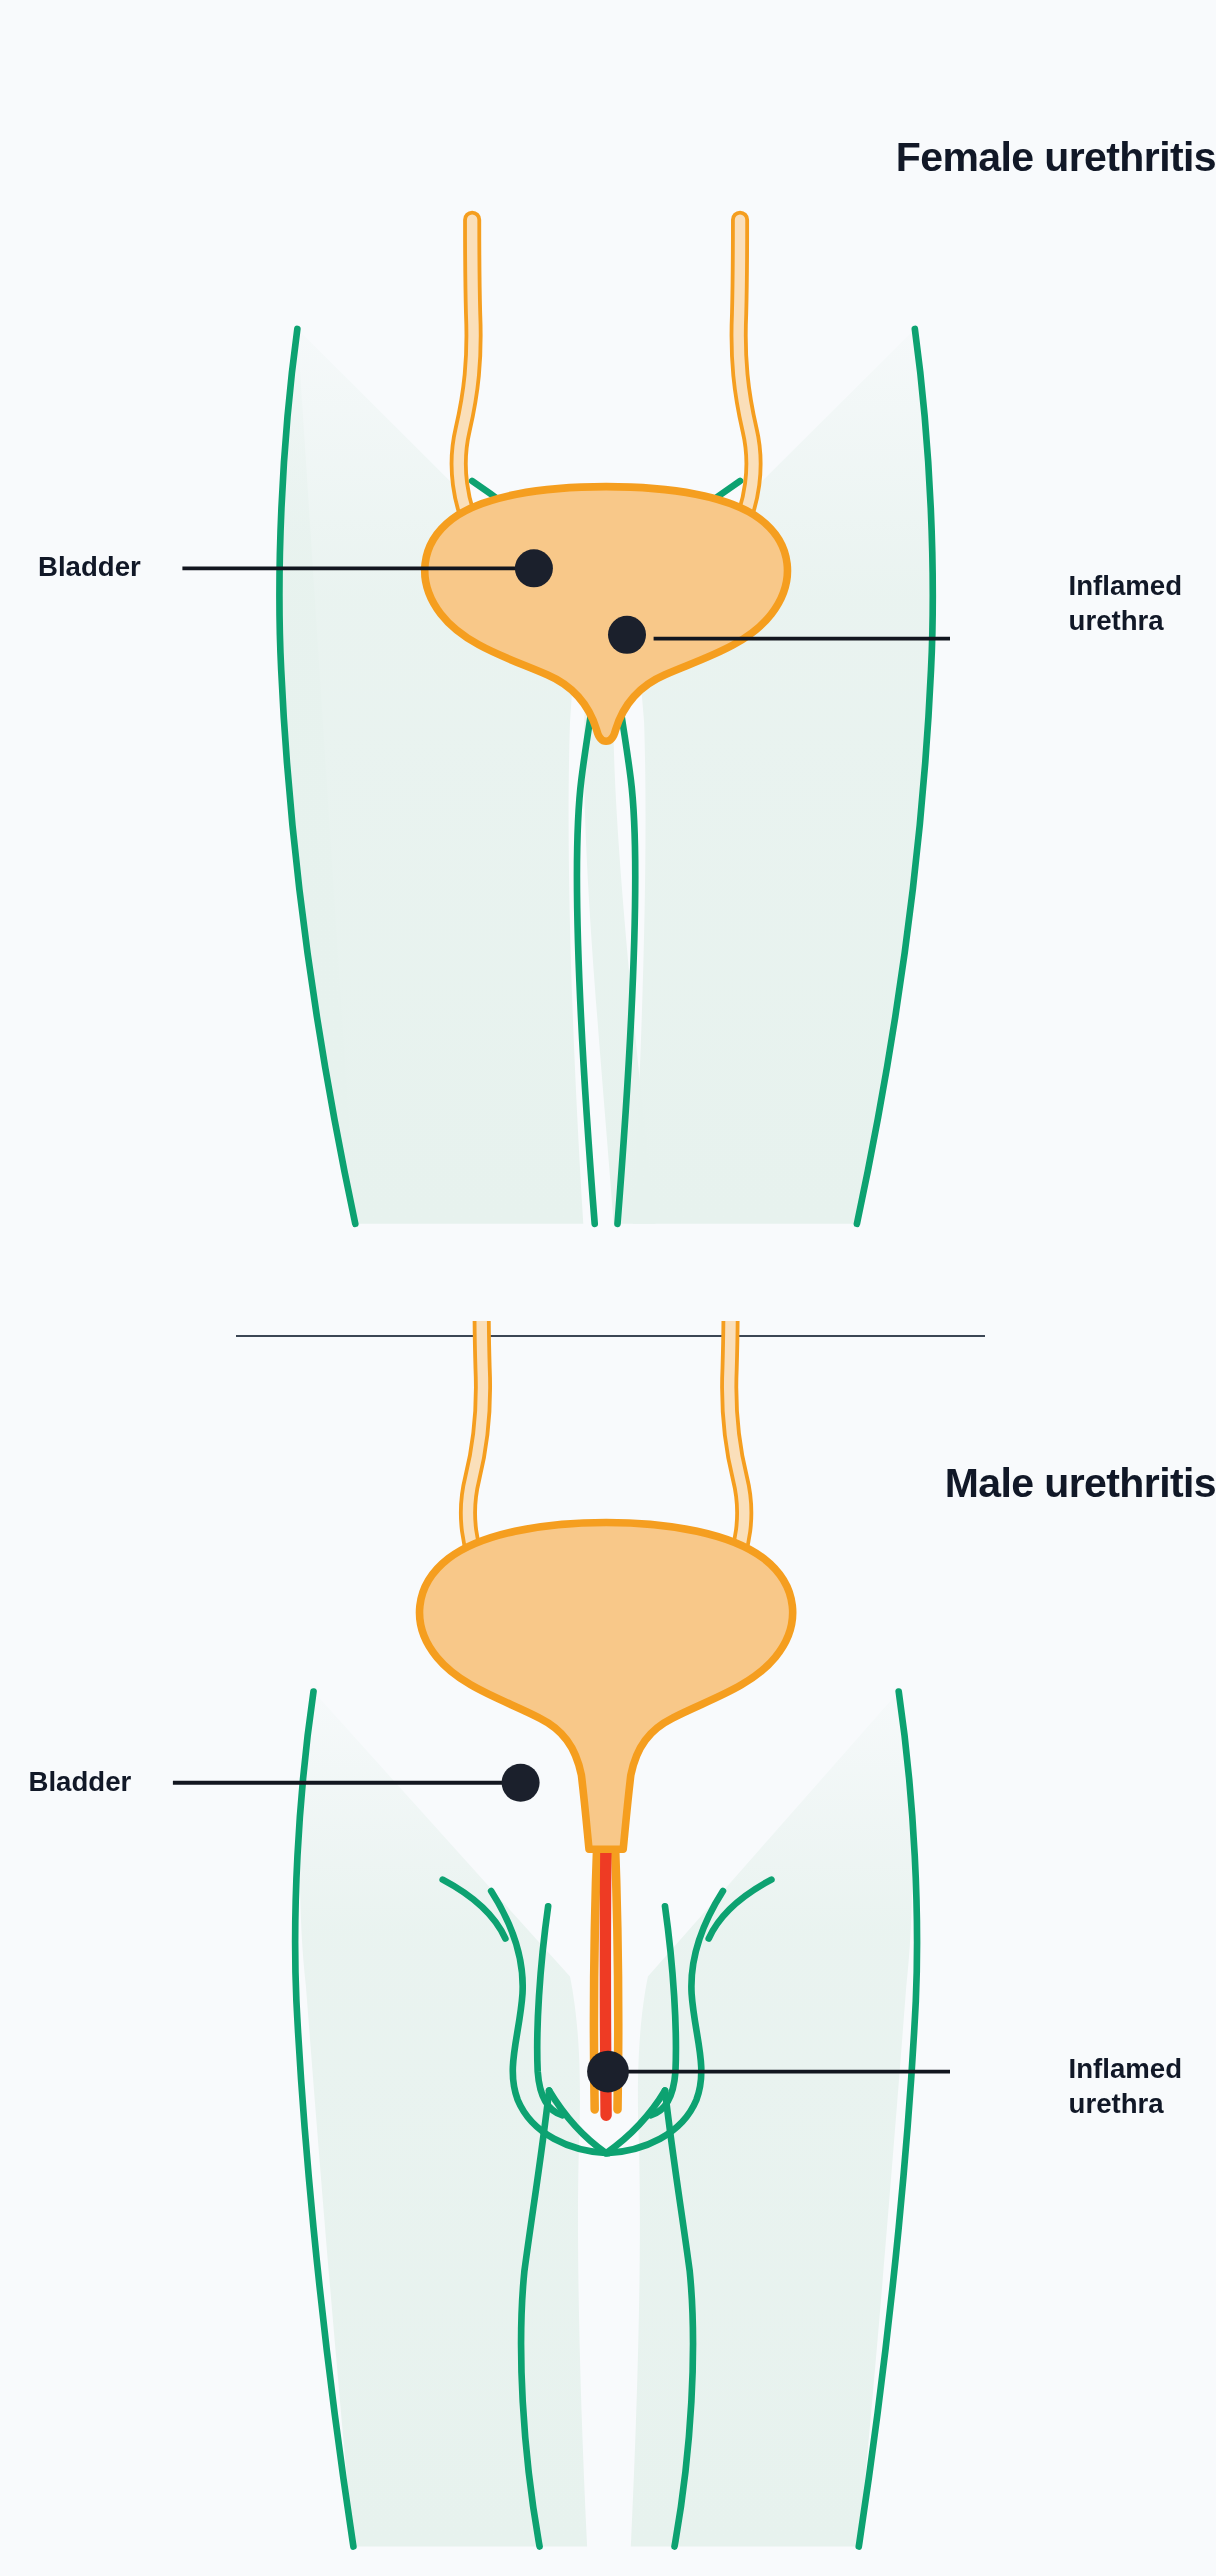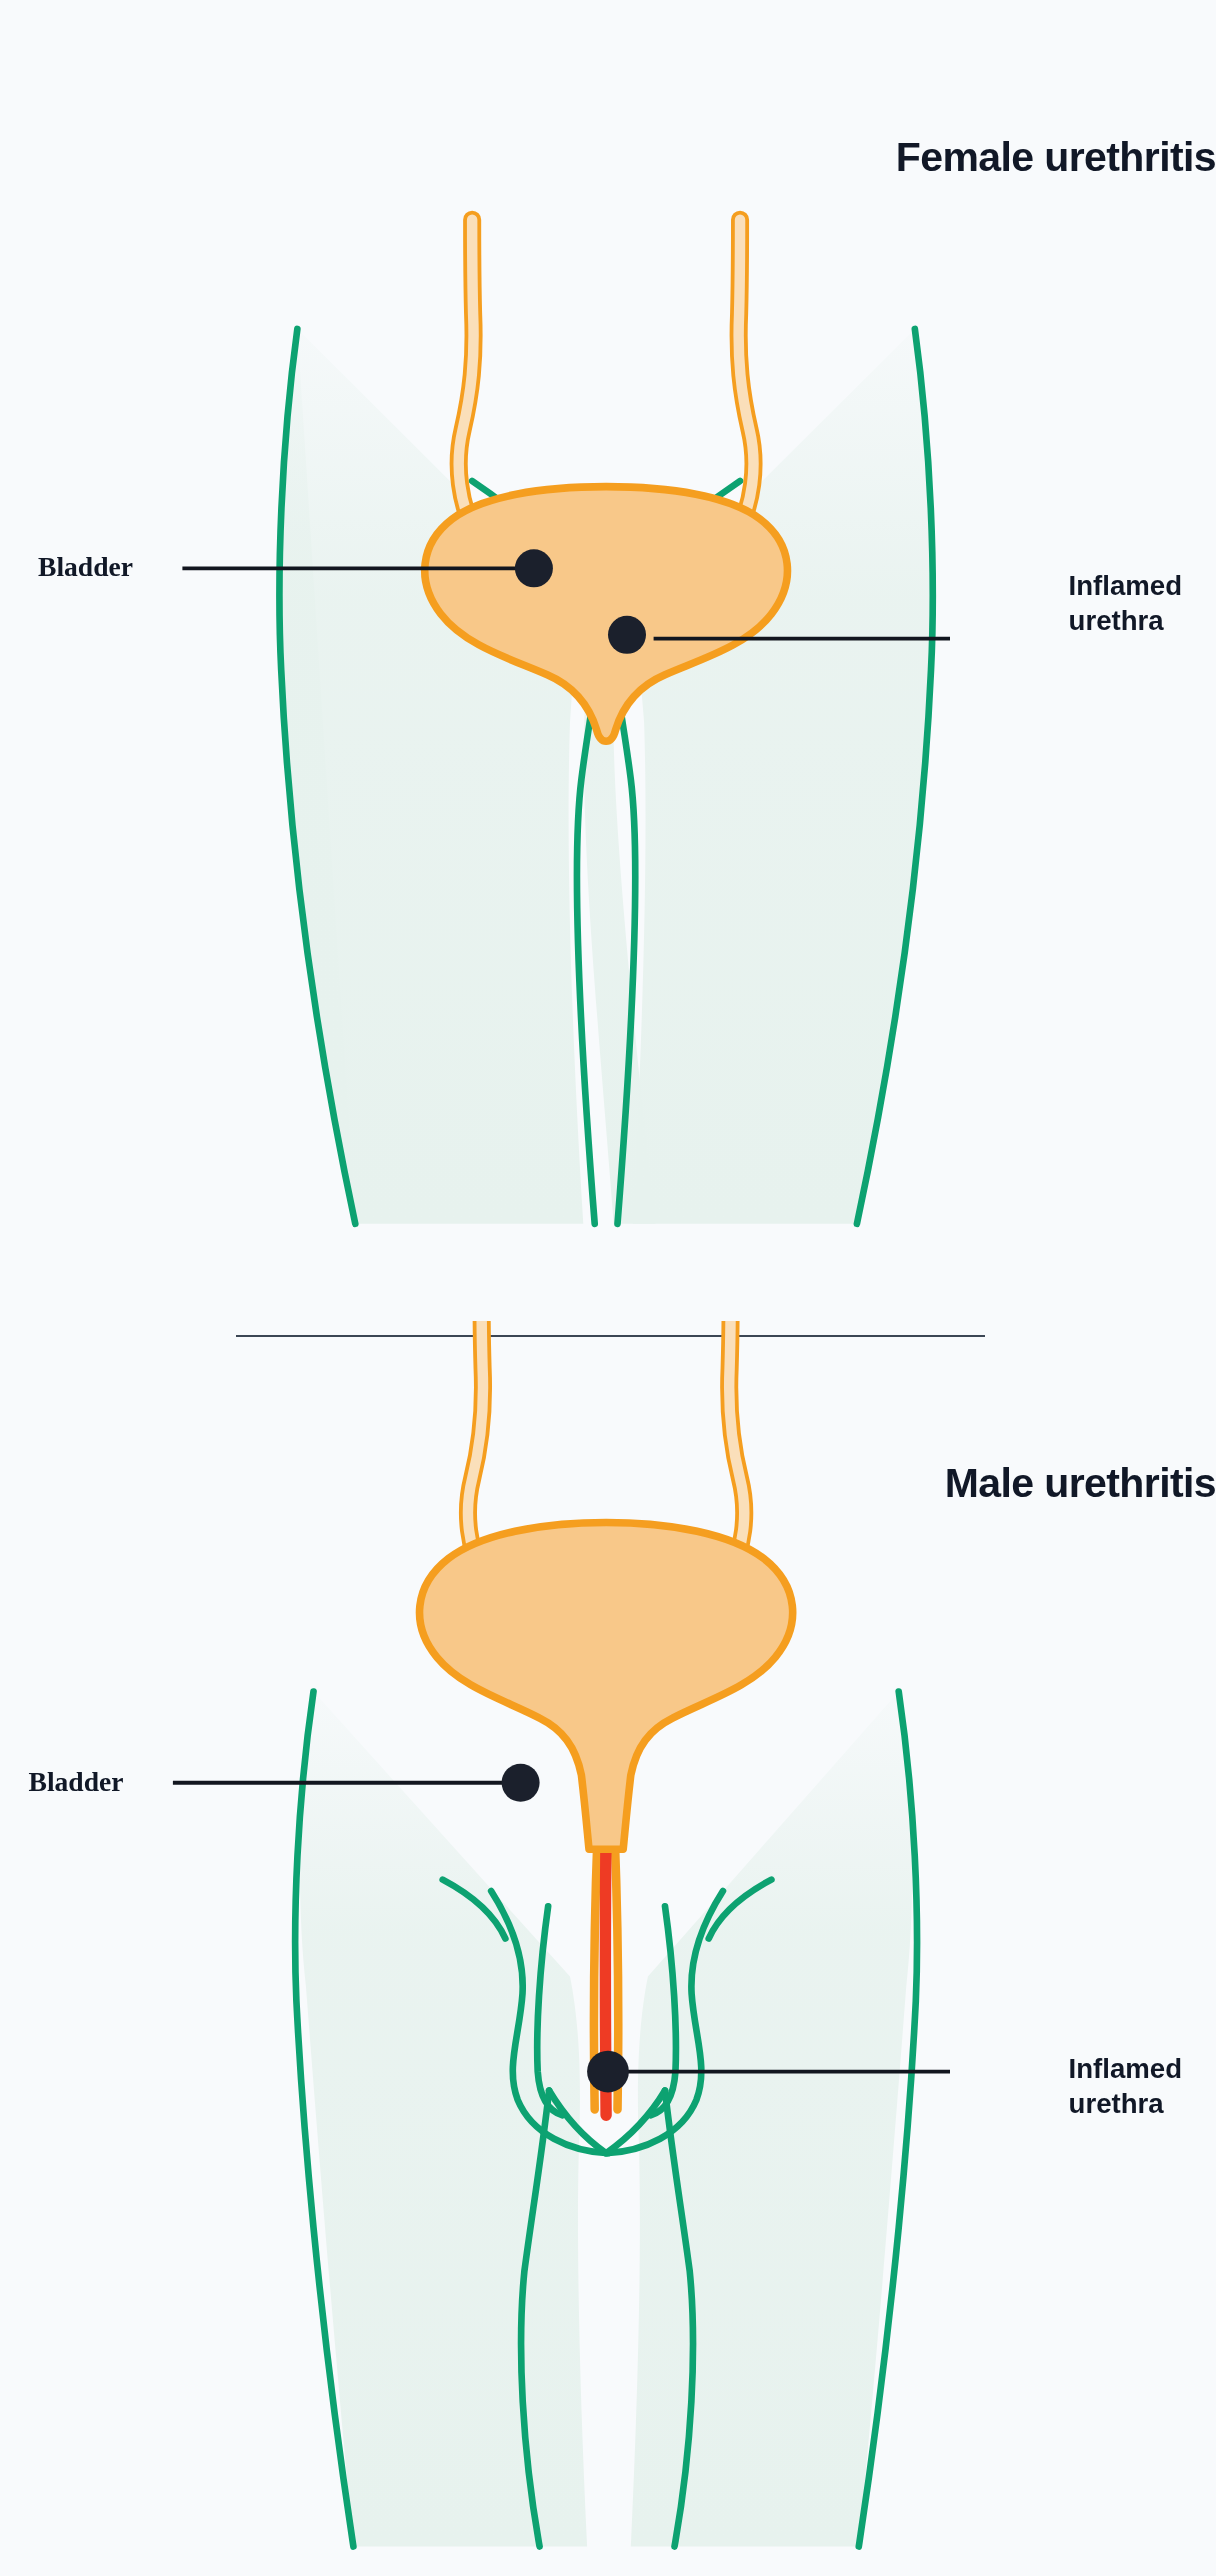--- a/index.html
+++ b/index.html
@@ -58,21 +58,21 @@
   #panel-male   .figure-svg { height: 1255px; }
 
   .callout-label {
     position: absolute;
     font-size: 27.6px;
     font-weight: bold;
     line-height: 1.28;
     color: #111827;
     white-space: pre-line;
   }
-  .callout-left  { text-align: left; font-family: Liberation Serif, serif; }
+  .callout-left  { text-align: left; }
   .callout-right { }
 
   
   #lbl-f-bladder { left: 38px;  top: 549px; }
   #lbl-f-urethra { right: 34px; top: 568px; }
   
   #lbl-m-bladder { left: 28.5px;  top: 443px; }
   #lbl-m-urethra { right: 34px; top: 730px; }
 </style>
 </head>

